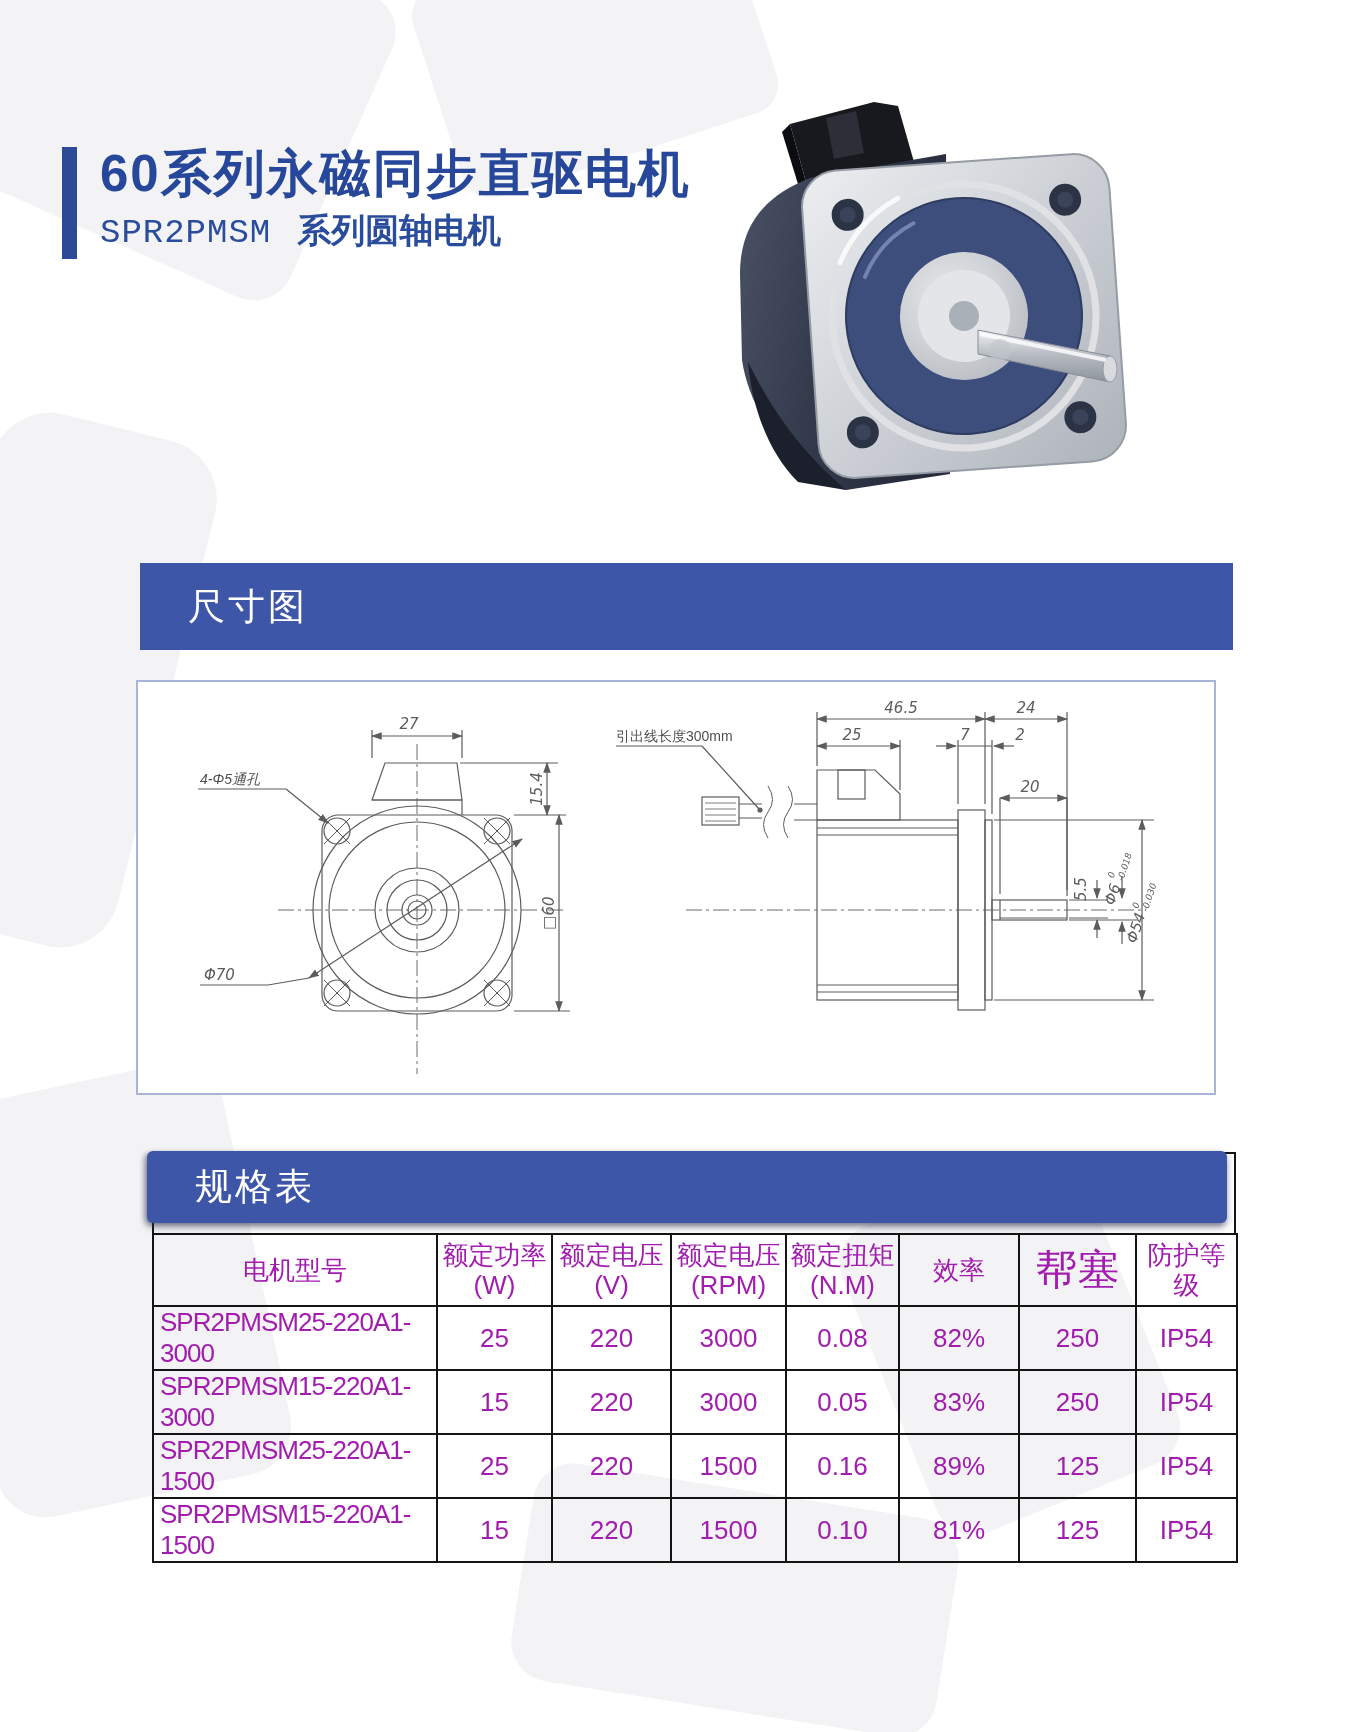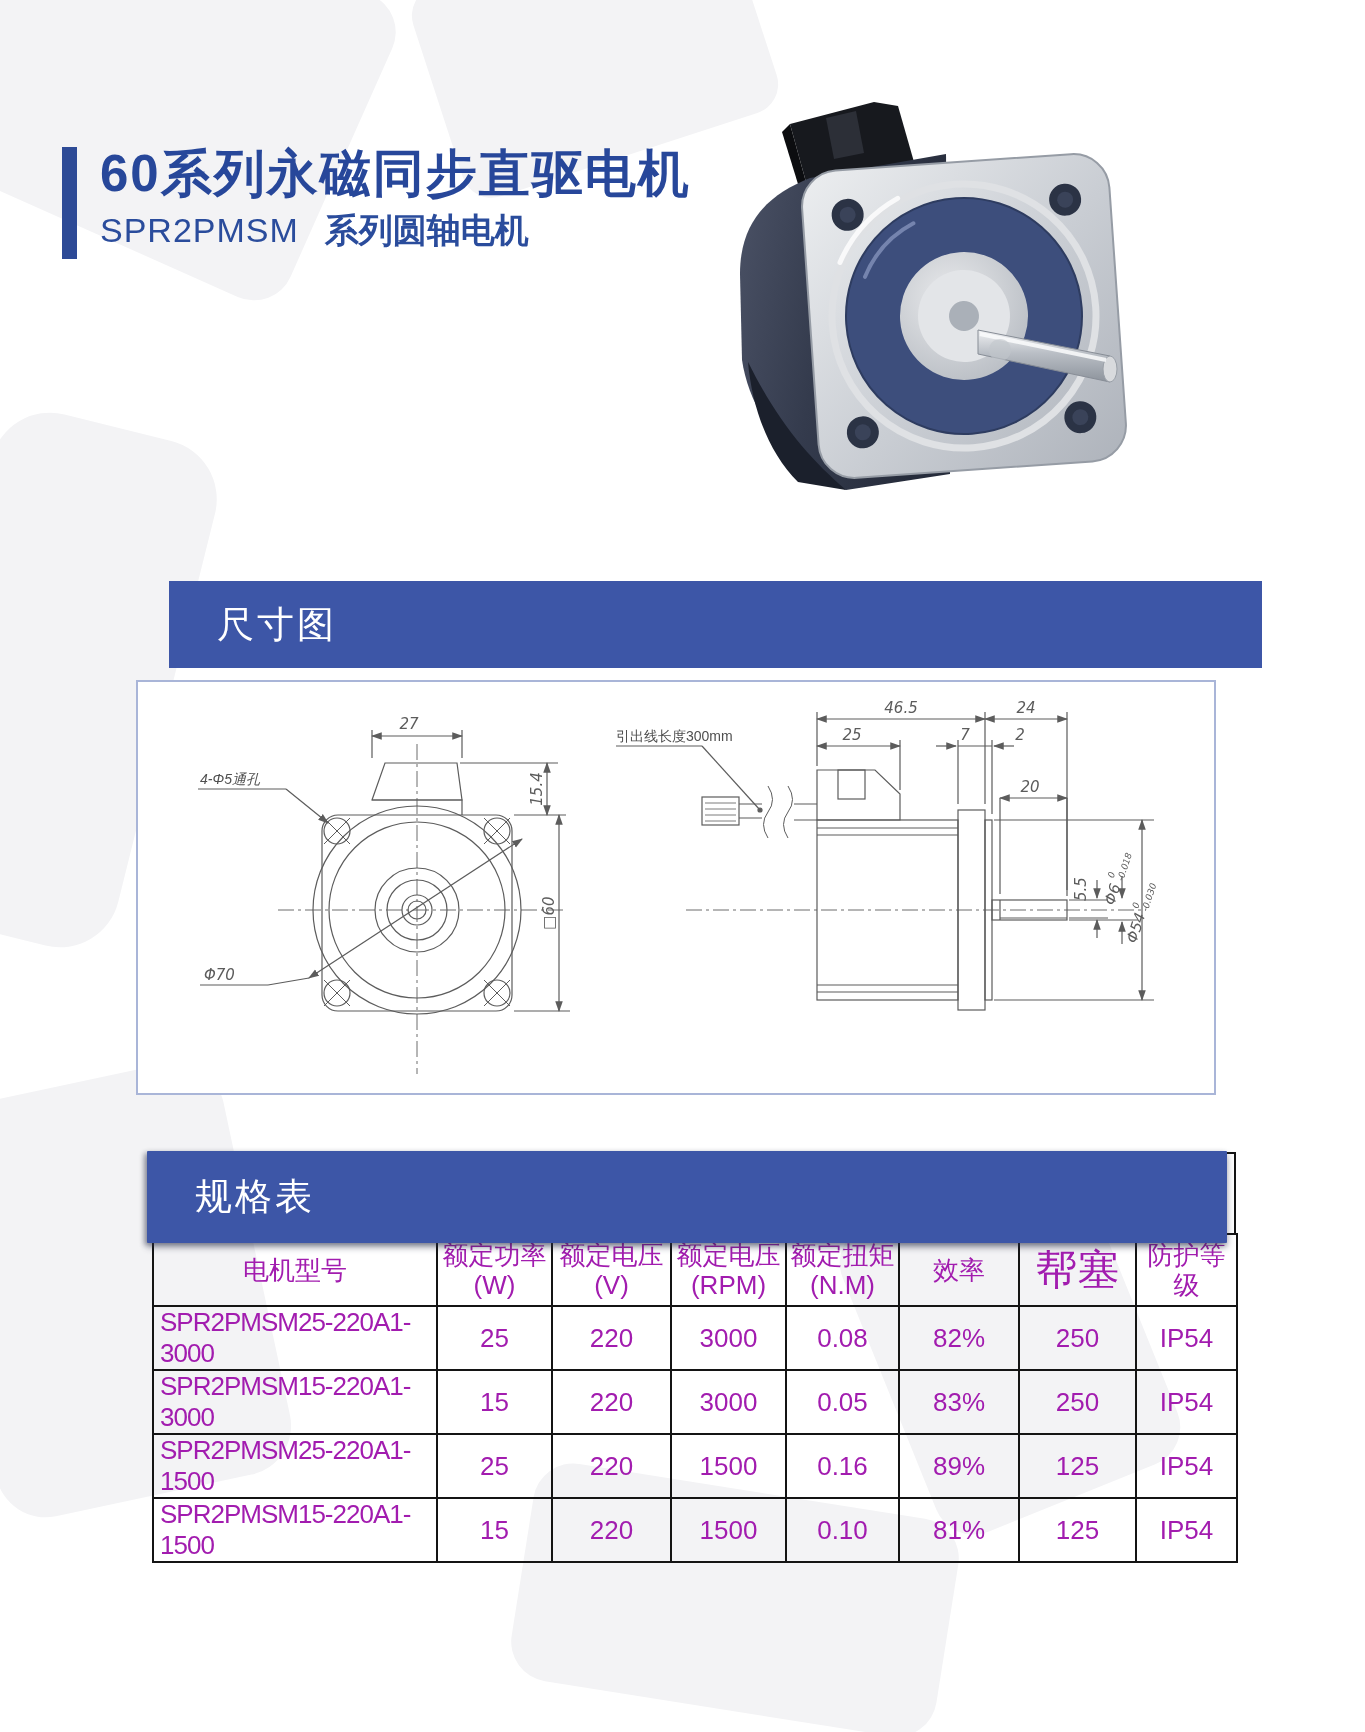--- a/index.html
+++ b/index.html
@@ -5,27 +5,27 @@
   html,body{margin:0;padding:0;background:#fff;}
   .page{position:relative;width:1365px;height:1732px;background:#ffffff;overflow:hidden;
         font-family:"Liberation Sans","DejaVu Sans",sans-serif;}
   
   .wm{position:absolute;background:#f3f3f5;z-index:0;}
   
   .title-bar{position:absolute;left:62px;top:147px;width:15px;height:112px;background:#2d4a96;z-index:2;}
   .title{position:absolute;left:100px;top:140px;font-size:51px;font-weight:bold;color:#27479a;
          letter-spacing:2px;z-index:2;white-space:nowrap;}
   .subtitle{position:absolute;left:100px;top:208px;font-size:34px;color:#2a4c9c;z-index:2;white-space:nowrap;}
-  .subtitle .model{font-family:Liberation Sans, sans-serif;letter-spacing:1px;}
+  .subtitle .model{font-family:Liberation Mono, monospace;letter-spacing:1px;}
   .subtitle .rest{margin-left:26px;font-weight:600;margin-top:36px;}
   
   .banner{position:absolute;background:#3d56a7;color:#fff;display:flex;align-items:center;z-index:3;}
   .banner .txt{font-size:37px;letter-spacing:3px;padding-left:48px;}
-  .banner1{left:140px;top:581px;width:1093px;height:87px;margin-left:29px;}
-  .banner2{left:147px;top:1151px;width:1080px;height:92px;border-radius:1px;
+  .banner1{left:140px;top:563px;width:1093px;height:87px;}
+  .banner2{left:147px;top:1151px;width:1080px;height:72px;border-radius:6px;
            box-shadow:0 4px 7px rgba(40,45,70,.45), -3px 2px 5px rgba(40,45,70,.35);}
   
   .draw-box{position:absolute;left:136px;top:680px;width:1080px;height:415px;background:#fff;
             border:2px solid #a9b5d8;z-index:2;box-sizing:border-box;}
   .draw-box svg{display:block;}
   
   .motor{position:absolute;left:678px;top:62px;width:458px;height:445px;z-index:1;}
   
   .table-topstrip{position:absolute;left:152px;top:1152px;width:1084px;height:82px;
                   border:2px solid #141414;border-bottom:none;box-sizing:border-box;z-index:1;}

